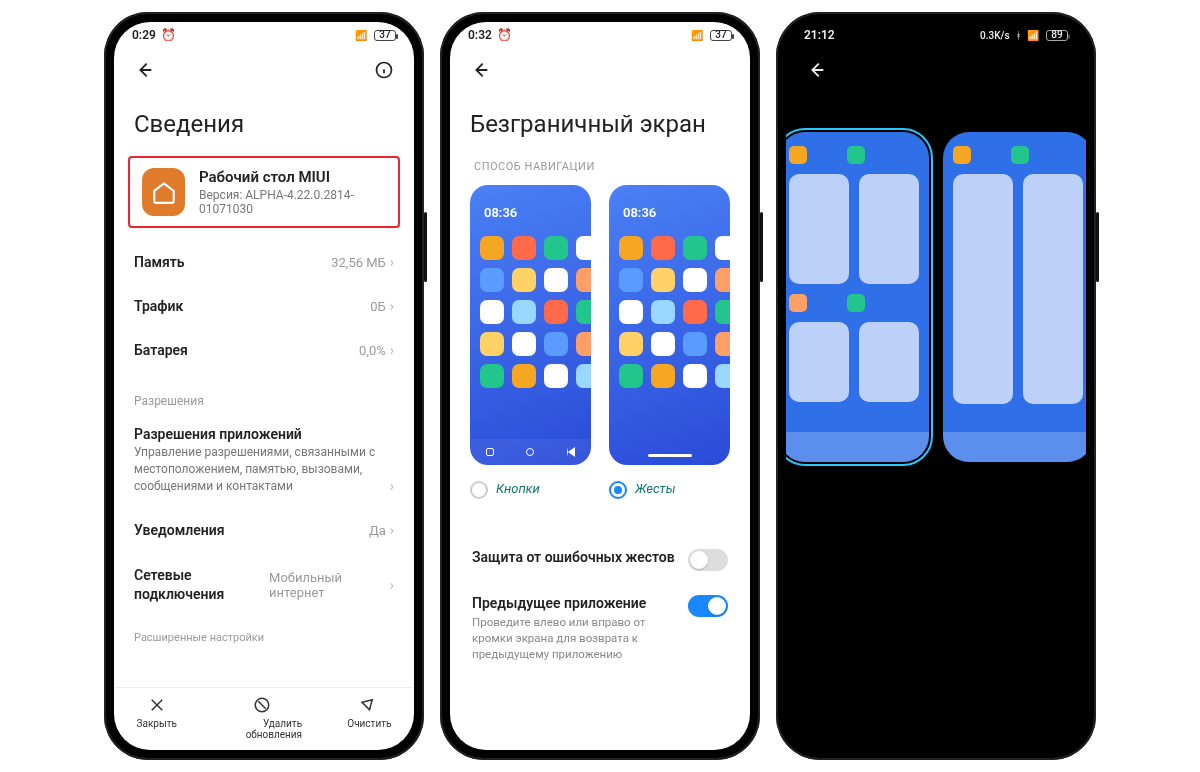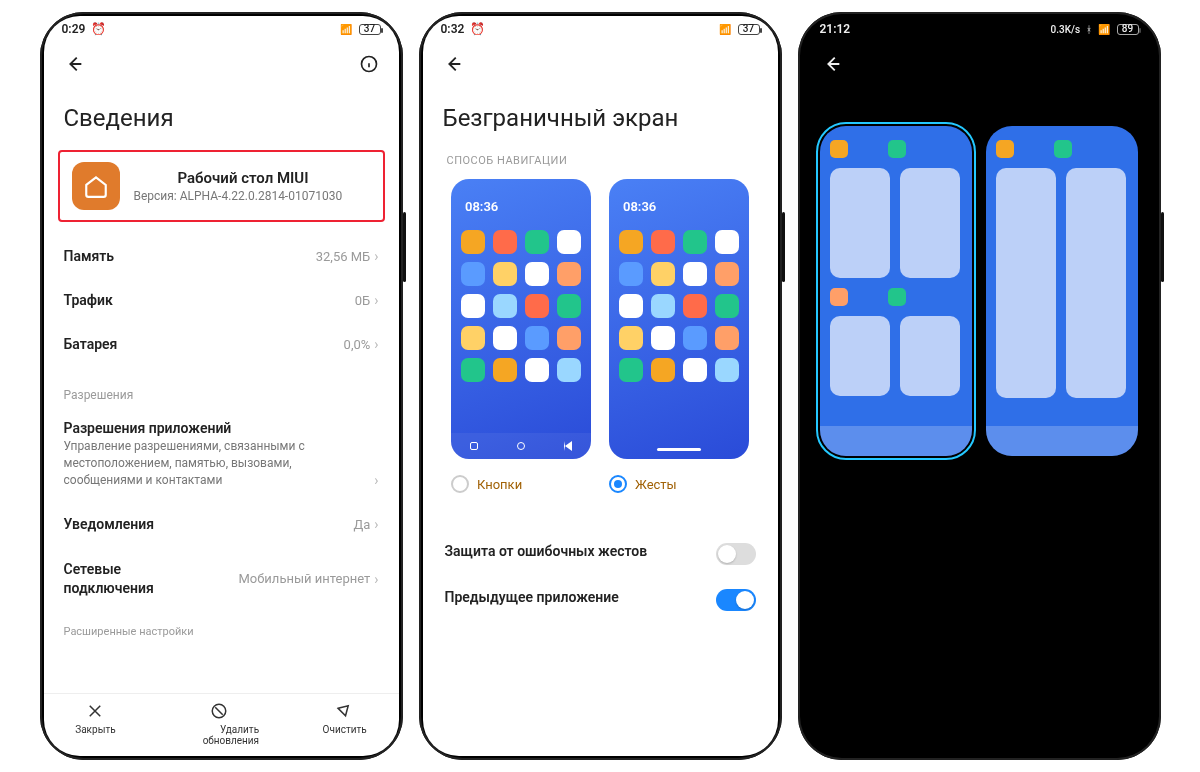--- a/index.html
+++ b/index.html
@@ -5,25 +5,25 @@
   * { box-sizing: border-box; margin: 0; padding: 0; }
   body {
     background: #fff;
     font-family: -apple-system, BlinkMacSystemFont, "Segoe UI", Roboto, Arial, sans-serif;
     display: flex;
     gap: 16px;
     padding: 12px;
     justify-content: center;
   }
   .phone {
-    width: 363px;
+    width: 320px;
     height: 748px;
     background: #000;
     border-radius: 44px;
-    padding: 4px;
+    padding: 10px;
     position: relative;
     box-shadow: inset 0 0 0 2px #222;
   }
   .phone::after{
     content:"";
     position:absolute;
     right:-3px; top:200px;
     width:3px; height:70px;
     background:#111; border-radius:2px;
   }
@@ -83,21 +83,21 @@
     display: flex;
     align-items: center;
     gap: 14px;
   }
   .app-icon {
     width: 48px; height: 48px;
     background: #e07b2c;
     border-radius: 12px;
     display:flex; align-items:center; justify-content:center;
   }
-  .app-name { font-size: 15px; font-weight: 600; color:#222;margin-left:44px;}
+  .app-name { font-size: 15px; font-weight: 600; color:#222;}
   .app-ver  { font-size: 12px; color:#777; margin-top:2px;}
 
   .list { padding: 12px 20px 0; }
   .row {
     display:flex; justify-content:space-between; align-items:center;
     padding: 14px 0;
   }
   .row .lbl { font-size: 14px; font-weight:600; color:#222;}
   .row .val { font-size: 13px; color:#9a9a9a; display:flex; align-items:center; gap:4px;}
   .chev { color:#bbb; font-size:14px;}
@@ -126,21 +126,21 @@
   .preview .ptime{ color:#fff; font-size:13px; font-weight:600; margin:10px 0 16px 4px;}
   .pgrid{ display:grid; grid-template-columns:repeat(4,1fr); gap:8px; }
   .picon{ width:24px; height:24px; border-radius:7px;}
   .navline{ position:absolute; bottom:8px; left:50%; transform:translateX(-50%); width:44px; height:3px; background:#fff; border-radius:3px;}
   .btnbar{ position:absolute; bottom:0; left:0; right:0; height:26px; background:rgba(255,255,255,.06); display:flex; justify-content:space-around; align-items:center;}
   .btnbar span{ width:8px; height:8px; border:1px solid #fff; border-radius:2px;}
   .btnbar .tri{ width:0;height:0;border-top:5px solid transparent;border-bottom:5px solid transparent;border-right:7px solid #fff; background:none; border-radius:0;}
   .btnbar .circ{ border-radius:50%;}
 
   .radio-row{ display:flex; gap:18px; justify-content:center; padding:16px 20px 8px;}
-  .radio-opt{ display:flex; align-items:center; gap:8px; width:140px; font-size:13px; color:#a16207;}
+  .radio-opt{ display:flex; gap:8px; width:140px; font-size:13px; color:#0f766e;font-style:italic;}
   .radio{ width:18px;height:18px;border-radius:50%;border:2px solid #ccc; display:flex;align-items:center;justify-content:center;}
   .radio.checked{ border-color:#1a87ff;}
   .radio.checked::after{content:"";width:8px;height:8px;border-radius:50%;background:#1a87ff;}
 
   .sep-spacer{ height:30px; }
   .setting{ padding: 12px 22px; display:flex; gap:12px; align-items:flex-start;}
   .setting .stext{ flex:1;}
   .setting .stitle{ font-size:14px; font-weight:600; color:#222;}
   .setting .sdesc{ font-size:11.5px; color:#888; line-height:1.4; margin-top:3px;}
   .toggle{ width:40px;height:22px;border-radius:12px;background:#ddd; position:relative; flex-shrink:0;}
@@ -383,20 +383,21 @@
 
     <div class="setting">
       <div class="stext">
         <div class="stitle">Защита от ошибочных жестов</div>
       </div>
       <div class="toggle"></div>
     </div>
     <div class="setting">
       <div class="stext">
         <div class="stitle">Предыдущее приложение</div>
+        <div class="sdesc">Проведите влево или вправо от кромки экрана для возврата к предыдущему приложению</div>
       </div>
       <div class="toggle on"></div>
     </div>
   </div>
 </div>
 
 <div class="phone">
   <div class="screen dark">
     <div class="statusbar">
       <div class="left">

